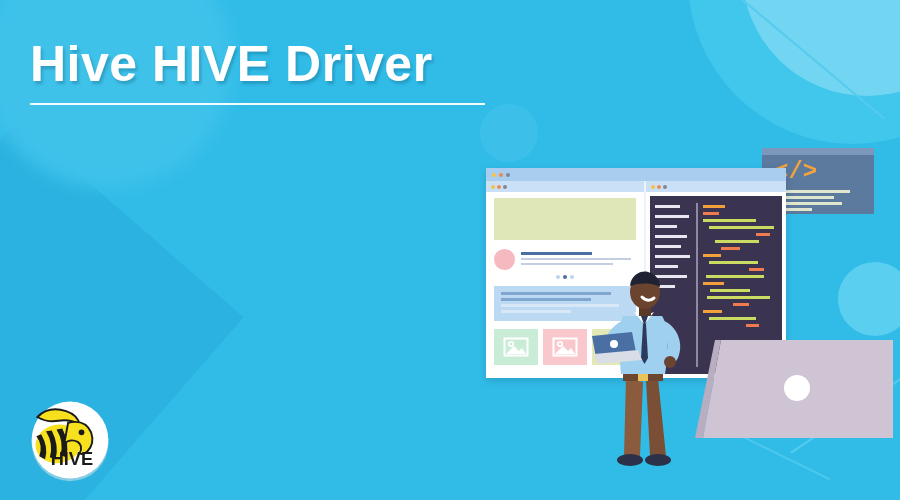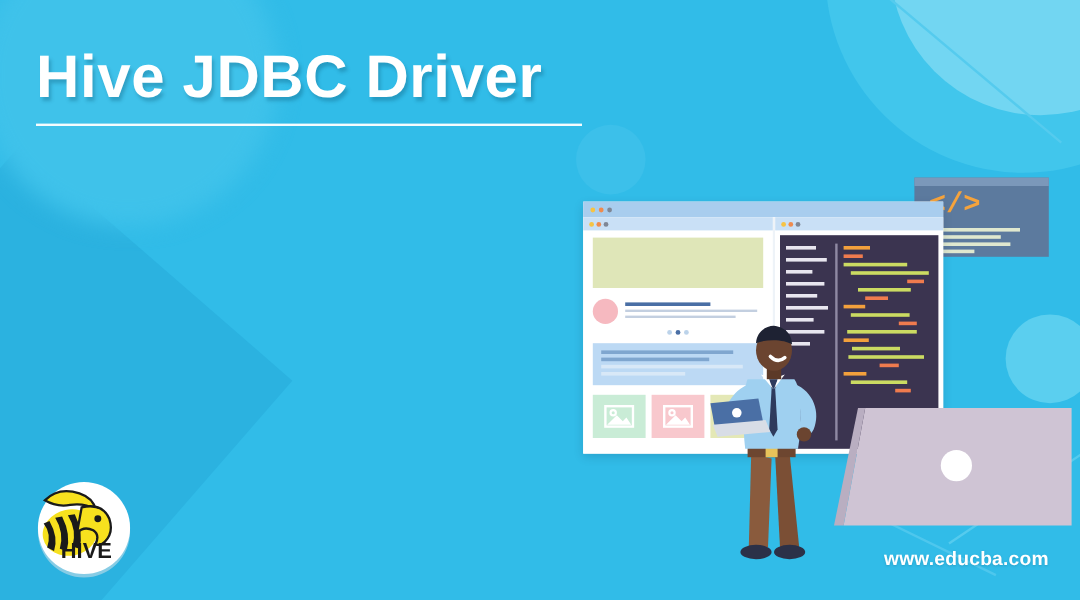--- a/index.html
+++ b/index.html
@@ -292,21 +292,21 @@
     <div class="deco-glow-title"></div>
     <div class="deco-soft-a"></div>
     <div class="deco-soft-b"></div>
     <div class="deco-soft-c"></div>
     <div class="deco-ray-a"></div>
     <div class="deco-ray-b"></div>
     <div class="deco-ray-c"></div>
   </div>
 
   <div class="headline-wrap">
-    <h1 class="headline">Hive JDBC Driver</h1>
+    <h1 class="headline">Hive HIVE Driver</h1>
     <div class="headline-rule"></div>
   </div>
 
   <div class="illustration">
 
     <div class="code-chip">
       <div class="code-chip-bar"></div>
       <div class="code-chip-glyph">&lt;/&gt;</div>
       <div class="code-chip-lines">
         <i style="width:78px"></i>
@@ -485,15 +485,14 @@
     </g>
 
     <path d="M16 26 q12 -12 30 -6 q12 4 14 14 q-10 -6 -22 -4 q-12 2 -22 -4 Z" fill="#f7e11e" stroke="#1a1a1a" stroke-width="2"></path>
 
     <path d="M48 32 q18 -4 24 10 q4 12 -4 20 q-4 4 -8 2 q4 -8 -2 -12 q-8 -4 -14 2 Z" fill="#f7e11e" stroke="#1a1a1a" stroke-width="2"></path>
     <circle cx="62" cy="42" r="3" fill="#1a1a1a"></circle>
 
     <text x="52" y="76" font-family="'Liberation Sans', sans-serif" font-size="19" font-weight="bold" fill="#1a1a1a" text-anchor="middle">HIVE</text>
   </svg>
 
-  <div class="site-url">www.educba.com</div>
 
 </div>
 
 </body></html>

